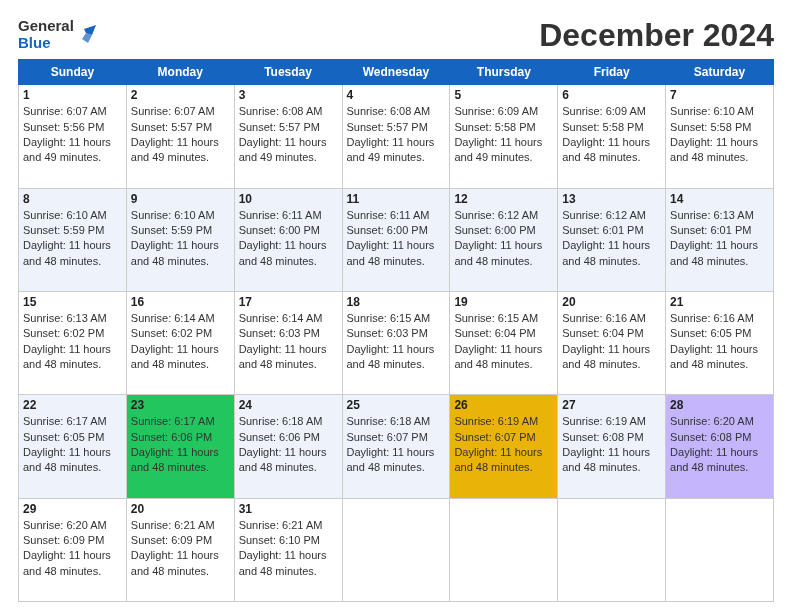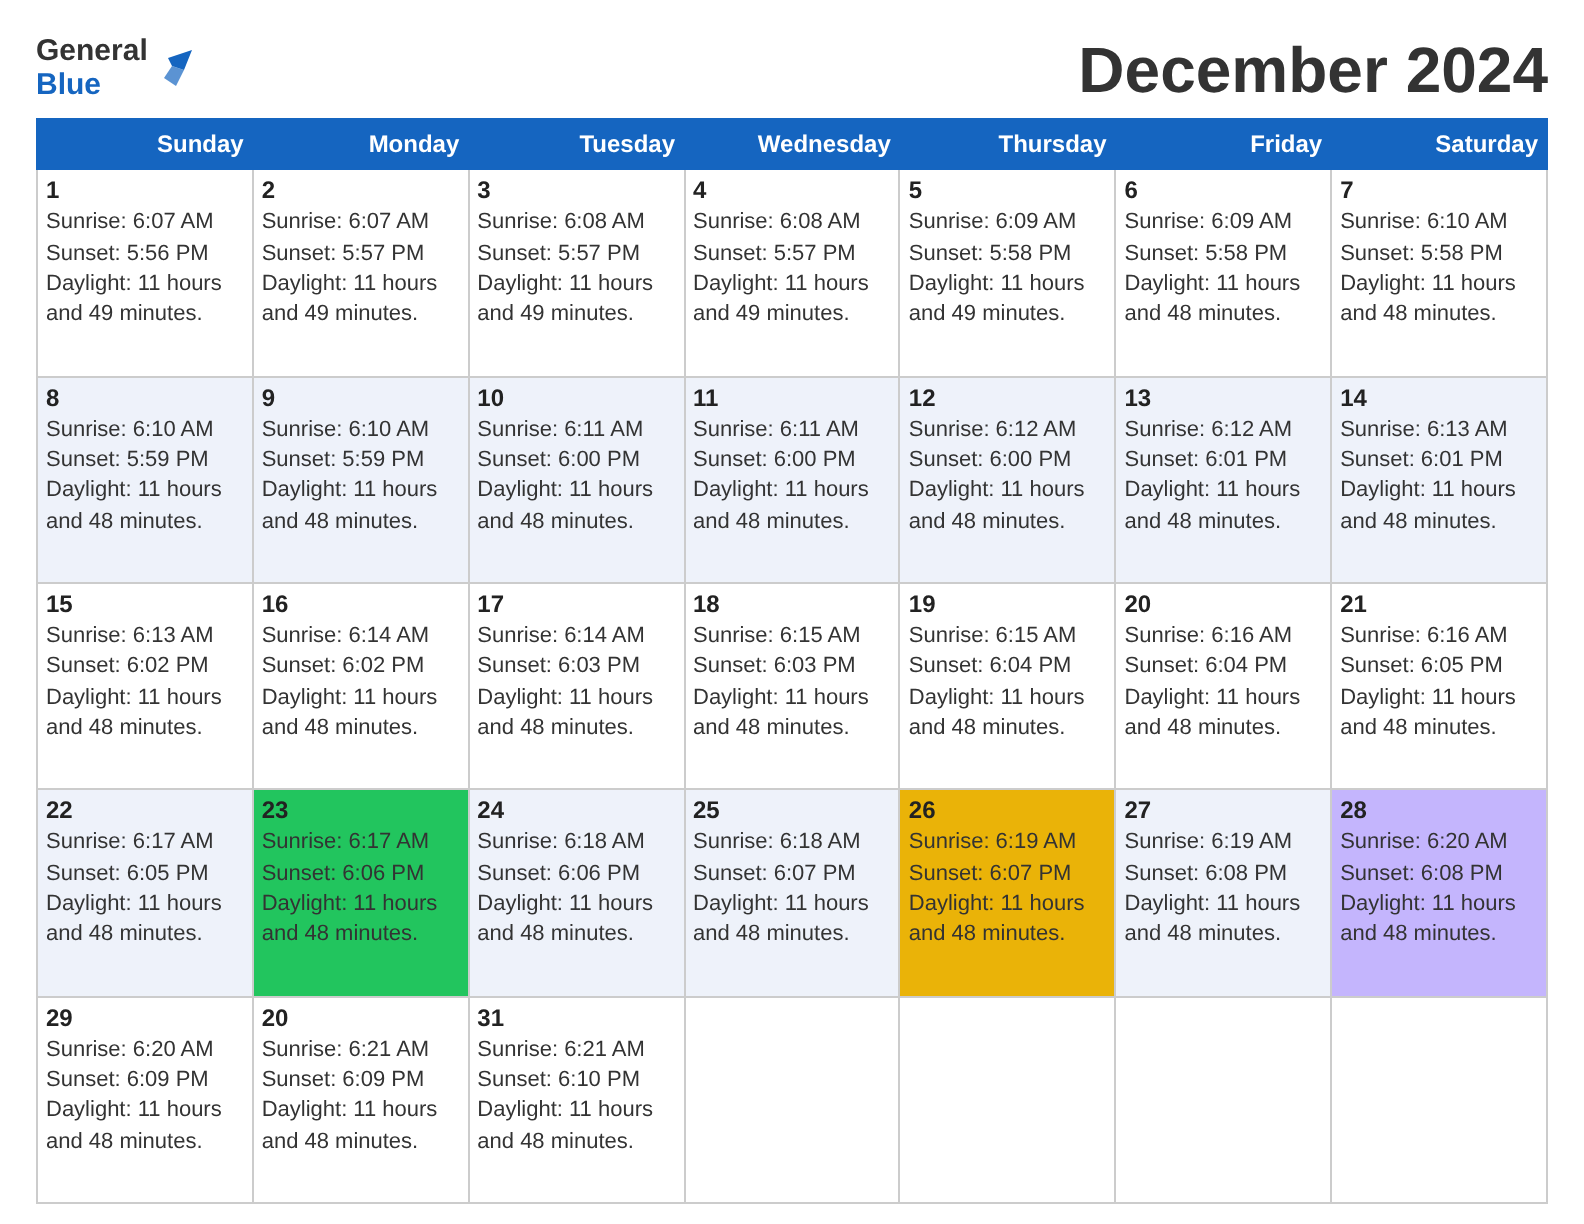--- a/index.html
+++ b/index.html
@@ -47,21 +47,21 @@
       border-collapse: collapse;
       width: 100%;
       font-size: 10px;
     }
     .calendar th {
       background: #1565c0;
       color: #fff;
       padding: 5px 4px;
       font-size: 12px;
       font-weight: bold;
-      text-align: right;
+      text-align: center;
       border: 1px solid #1565c0;
     }
     .calendar td {
       vertical-align: top;
       border: 1px solid #ccc;
       padding: 3px 4px;
       width: 108px;
       height: 88px;
       background: #fff;
     }

